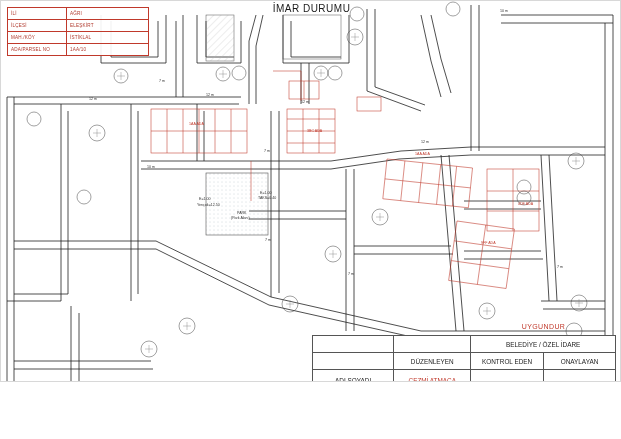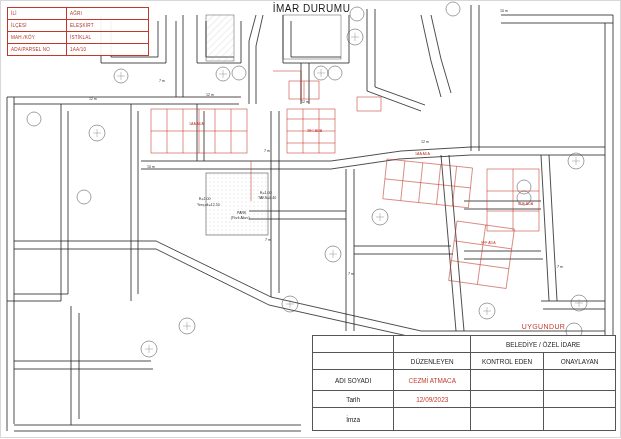--- a/index.html
+++ b/index.html
@@ -6,21 +6,21 @@
     margin: 0;
     padding: 0;
     background: #ffffff;
   }
   body {
     font-family: "Liberation Sans", sans-serif;
   }
   #page {
     position: relative;
     width: 621px;
-    height: 438px;
+    height: 382px;
     background: #ffffff;
     overflow: hidden;
     border: 1px solid #d8d8d8;
     box-sizing: border-box;
   }
   
   .map-title {
     position: absolute;
     top: 2px;
     left: 0;

